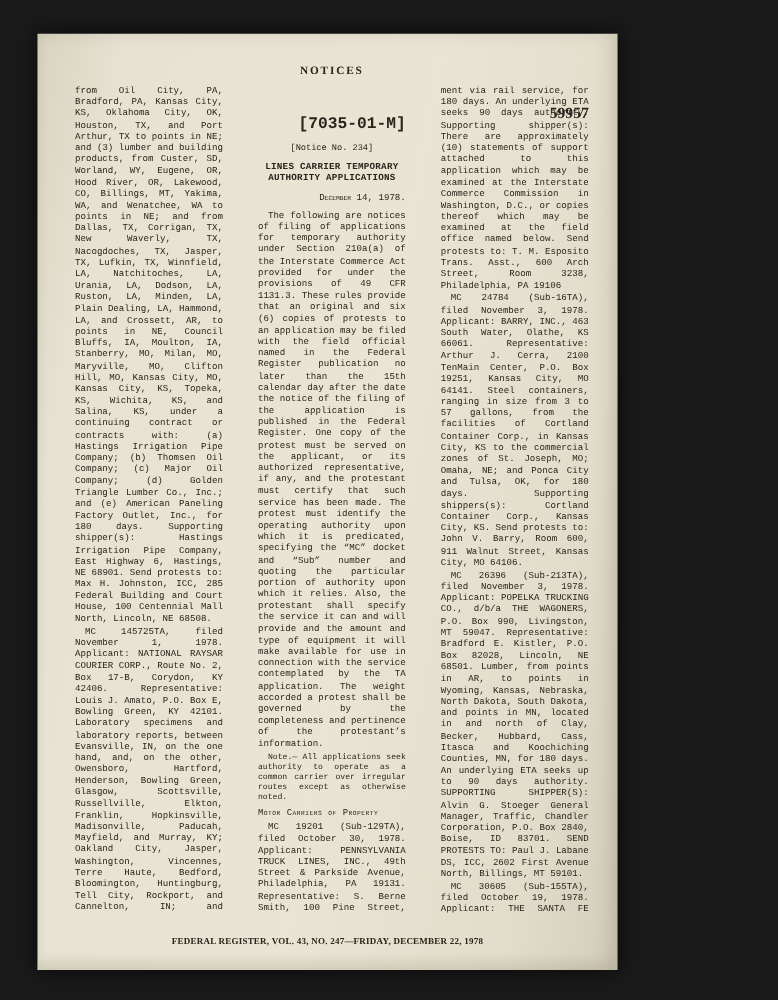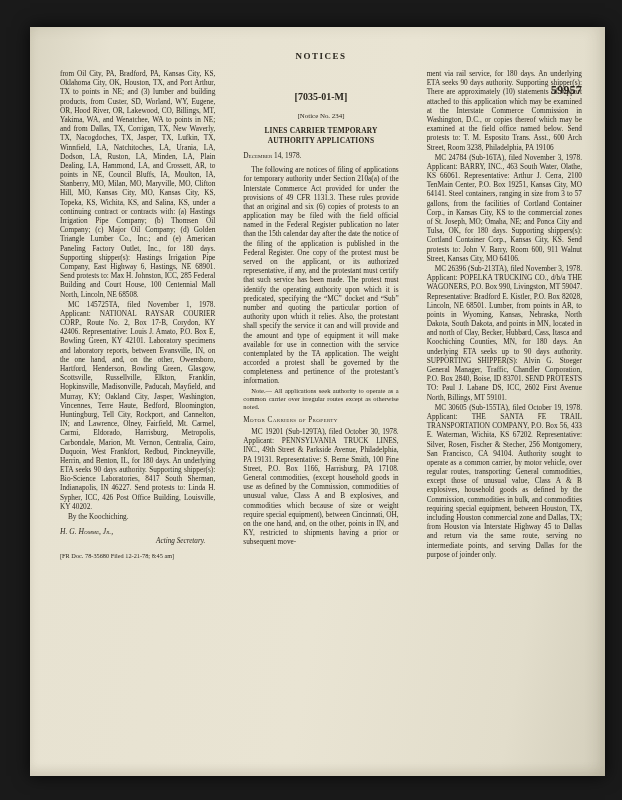--- a/index.html
+++ b/index.html
@@ -7,42 +7,42 @@
   body {
     width: 622px; height: 800px;
     background: #1a1a1a;
     font-family: "Liberation Serif", serif;
     position: relative;
     overflow: hidden;
   }
   .paper {
     position: absolute;
     left: 30px; top: 27px;
-    width: 575px; height: 749px;
+    width: 464px; height: 749px;
     background: linear-gradient(100deg, #d9d4c1 0%, #e7e2d1 12%, #e9e4d3 55%, #e2ddcb 85%, #d3cebb 100%);
     box-shadow: 0 0 16px rgba(0,0,0,0.75), inset -8px 0 14px rgba(60,50,30,0.10), inset 0 -6px 10px rgba(60,50,30,0.08);
     color: #29251d;
   }
   .page-header { position: absolute; top: 24px; left: 30px; right: 23px; height: 14px; }
   .header-title {
     position: absolute; left: 0; right: 0; text-align: center;
     font-weight: bold; font-size: 9px; letter-spacing: 1.5px;
   }
   .page-number { position: absolute; right: 0; top: -3px; font-weight: bold; font-size: 12.5px; margin-top: 35px; }
   .columns {
     position: absolute; top: 42px; left: 30px; right: 23px; bottom: 46px;
-    display: flex; gap: 28px; overflow: hidden;
+    display: flex; gap: 28px; overflow: hidden; font-family: Liberation Mono, monospace;
   }
   .col { flex: 1 1 0; min-width: 0; font-size: 7.3px; line-height: 1.26; text-align: justify; }
   .col p { margin: 0 0 1px 0; text-indent: 8px; }
   .col p.flush { text-indent: 0; }
-  .filing-code { font-weight: bold; font-size: 10px; margin: 22px 0 8px 0; text-align: center; }
+  .filing-code { font-weight: bold; font-size: 13px; margin: 22px 0 8px 0; text-align: right; }
   .notice-number { text-align: center; font-size: 6.9px; margin: 0 0 6px 0; }
   .doc-heading { text-align: center; font-weight: bold; font-size: 7.4px; margin: 0 0 6px 0; letter-spacing: 0.2px; }
-  .date-line { text-align: left; font-variant: small-caps; font-size: 7.3px; margin: 0 0 5px 0; }
+  .date-line { text-align: right; font-variant: small-caps; font-size: 7.3px; margin: 0 0 5px 0; }
   .note-para { font-size: 6.5px; line-height: 1.25; margin: 4px 0 4px 0; text-indent: 6px; }
   .sub-heading { text-align: left; font-variant: small-caps; font-size: 7.2px; letter-spacing: 0.4px; margin: 5px 0 2px 0; font-weight: normal; }
   .by-line { margin-top: 4px; }
   .sig-name { font-style: italic; font-variant: small-caps; font-size: 7.6px; margin-top: 6px; padding-right: 16px; }
   .sig-title { text-align: right; font-style: italic; font-size: 7.2px; padding-right: 10px; margin-bottom: 6px; }
   .fr-doc { font-size: 6.3px; text-indent: 0; margin-top: 5px; text-align: left; }
   .page-footer {
     position: absolute; bottom: 19px; left: 0; right: 0;
     text-align: center; font-weight: bold; font-size: 7.2px; letter-spacing: 0.2px;
   }
@@ -81,14 +81,15 @@
 
     <div class="col">
       <p class="flush">ment via rail service, for 180 days. An underlying ETA seeks 90 days authority. Supporting shipper(s): There are approximately (10) statements of support attached to this application which may be examined at the Interstate Commerce Commission in Washington, D.C., or copies thereof which may be examined at the field office named below. Send protests to: T. M. Esposito Trans. Asst., 600 Arch Street, Room 3238, Philadelphia, PA 19106</p>
       <p>MC 24784 (Sub-16TA), filed November 3, 1978. Applicant: BARRY, INC., 463 South Water, Olathe, KS 66061. Representative: Arthur J. Cerra, 2100 TenMain Center, P.O. Box 19251, Kansas City, MO 64141. Steel containers, ranging in size from 3 to 57 gallons, from the facilities of Cortland Container Corp., in Kansas City, KS to the commercial zones of St. Joseph, MO; Omaha, NE; and Ponca City and Tulsa, OK, for 180 days. Supporting shippers(s): Cortland Container Corp., Kansas City, KS. Send protests to: John V. Barry, Room 600, 911 Walnut Street, Kansas City, MO 64106.</p>
       <p>MC 26396 (Sub-213TA), filed November 3, 1978. Applicant: POPELKA TRUCKING CO., d/b/a THE WAGONERS, P.O. Box 990, Livingston, MT 59047. Representative: Bradford E. Kistler, P.O. Box 82028, Lincoln, NE 68501. Lumber, from points in AR, to points in Wyoming, Kansas, Nebraska, North Dakota, South Dakota, and points in MN, located in and north of Clay, Becker, Hubbard, Cass, Itasca and Koochiching Counties, MN, for 180 days. An underlying ETA seeks up to 90 days authority. SUPPORTING SHIPPER(S): Alvin G. Stoeger General Manager, Traffic, Chandler Corporation, P.O. Box 2840, Boise, ID 83701. SEND PROTESTS TO: Paul J. Labane DS, ICC, 2602 First Avenue North, Billings, MT 59101.</p>
       <p>MC 30605 (Sub-155TA), filed October 19, 1978. Applicant: THE SANTA FE TRAIL TRANSPORTATION COMPANY, P.O. Box 56, 433 E. Waterman, Wichita, KS 67202. Representative: Silver, Rosen, Fischer &amp; Stecher, 256 Montgomery, San Francisco, CA 94104. Authority sought to operate as a common carrier, by motor vehicle, over regular routes, transporting: General commodities, except those of unusual value, Class A &amp; B explosives, household goods as defined by the Commission, commodities in bulk, and commodities requiring special equipment, between Houston, TX, including Houston commercial zone and Dallas, TX; from Houston via Interstate Highway 45 to Dallas and return via the same route, serving no intermediate points, and serving Dallas for the purpose of joinder only.</p>
     </div>
 
   </div>
 
+  <div class="page-footer">FEDERAL REGISTER, VOL. 43, NO. 247—FRIDAY, DECEMBER 22, 1978</div>
 
 </div>
 
 </body></html>

